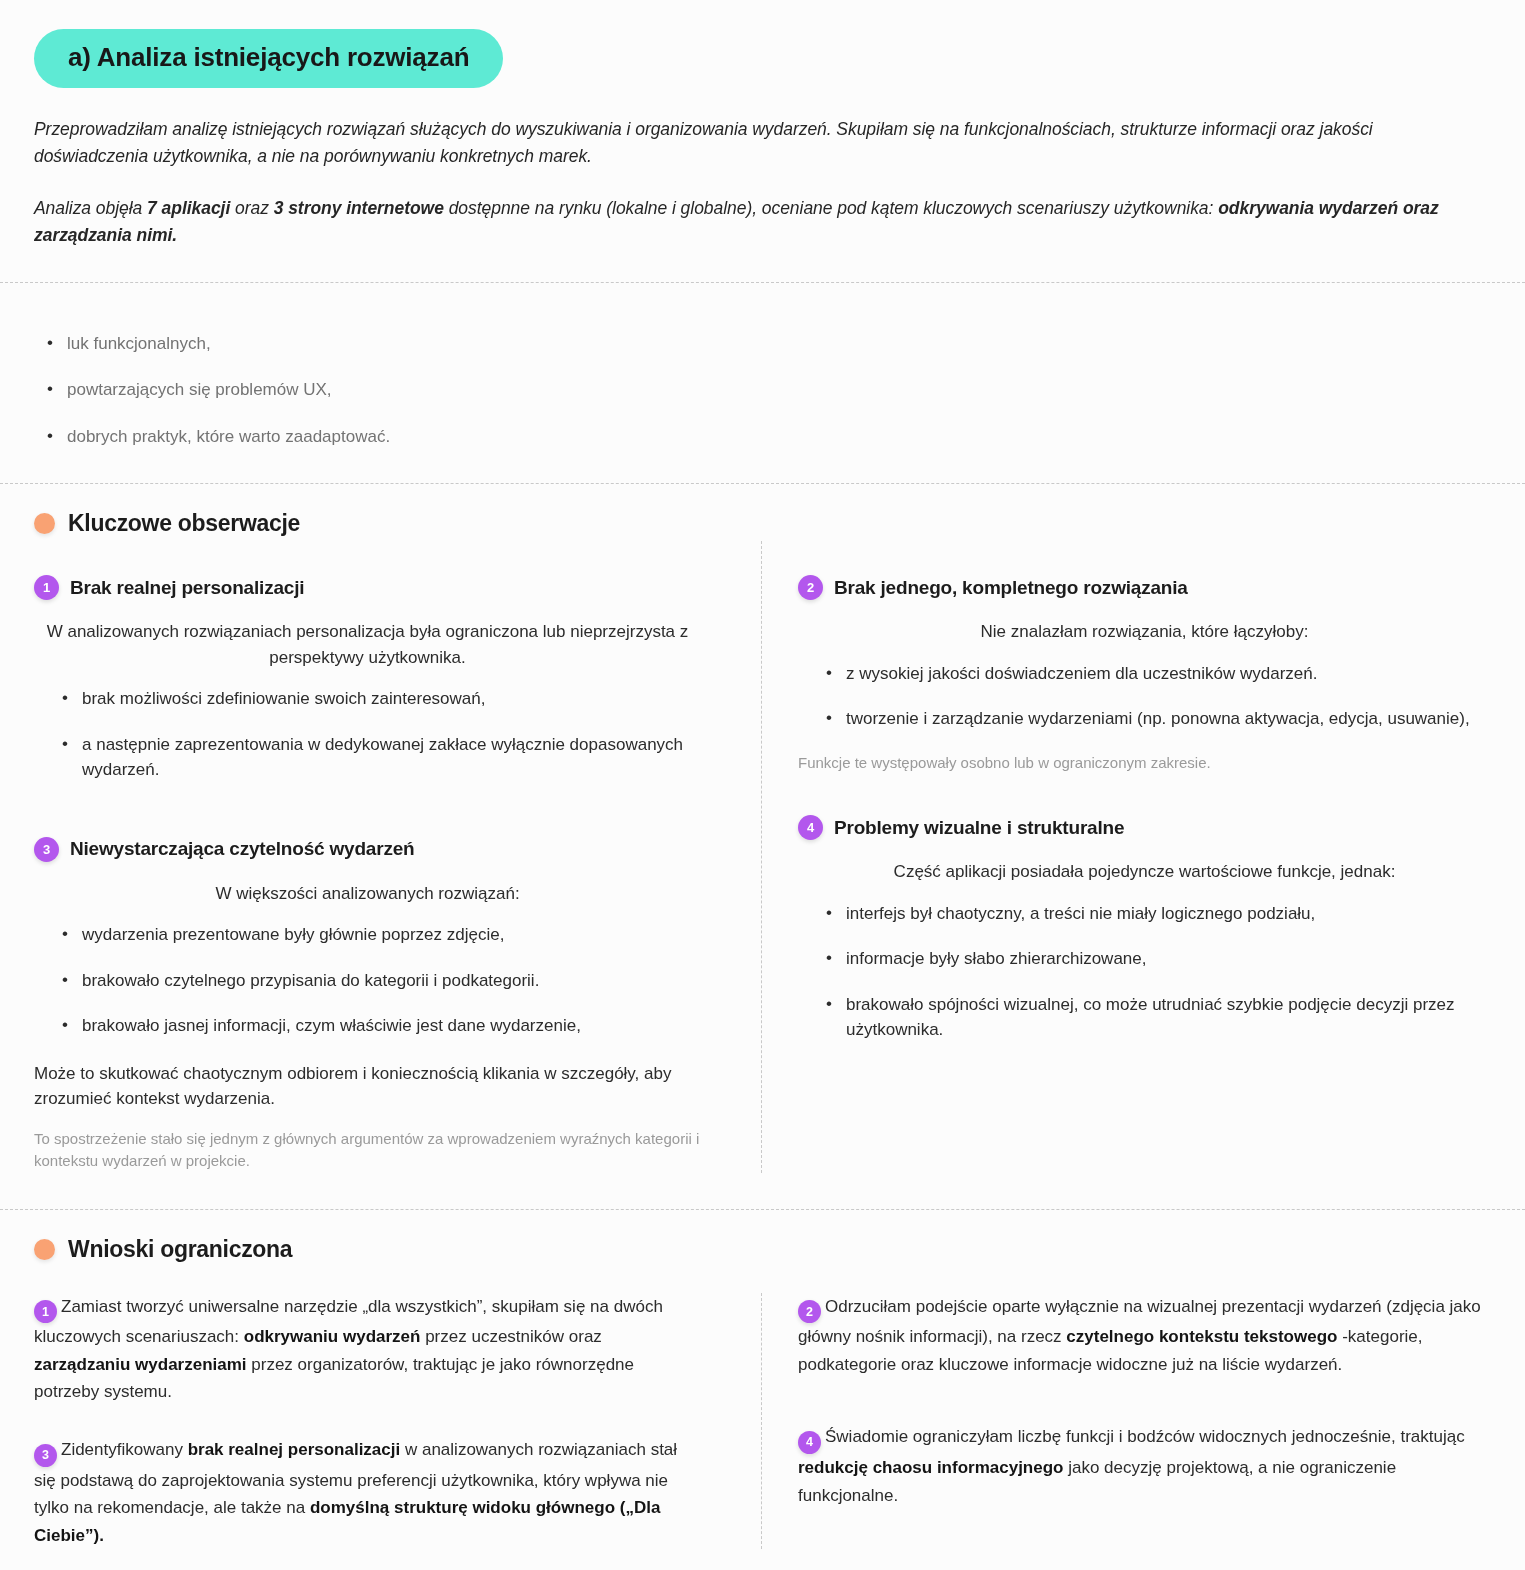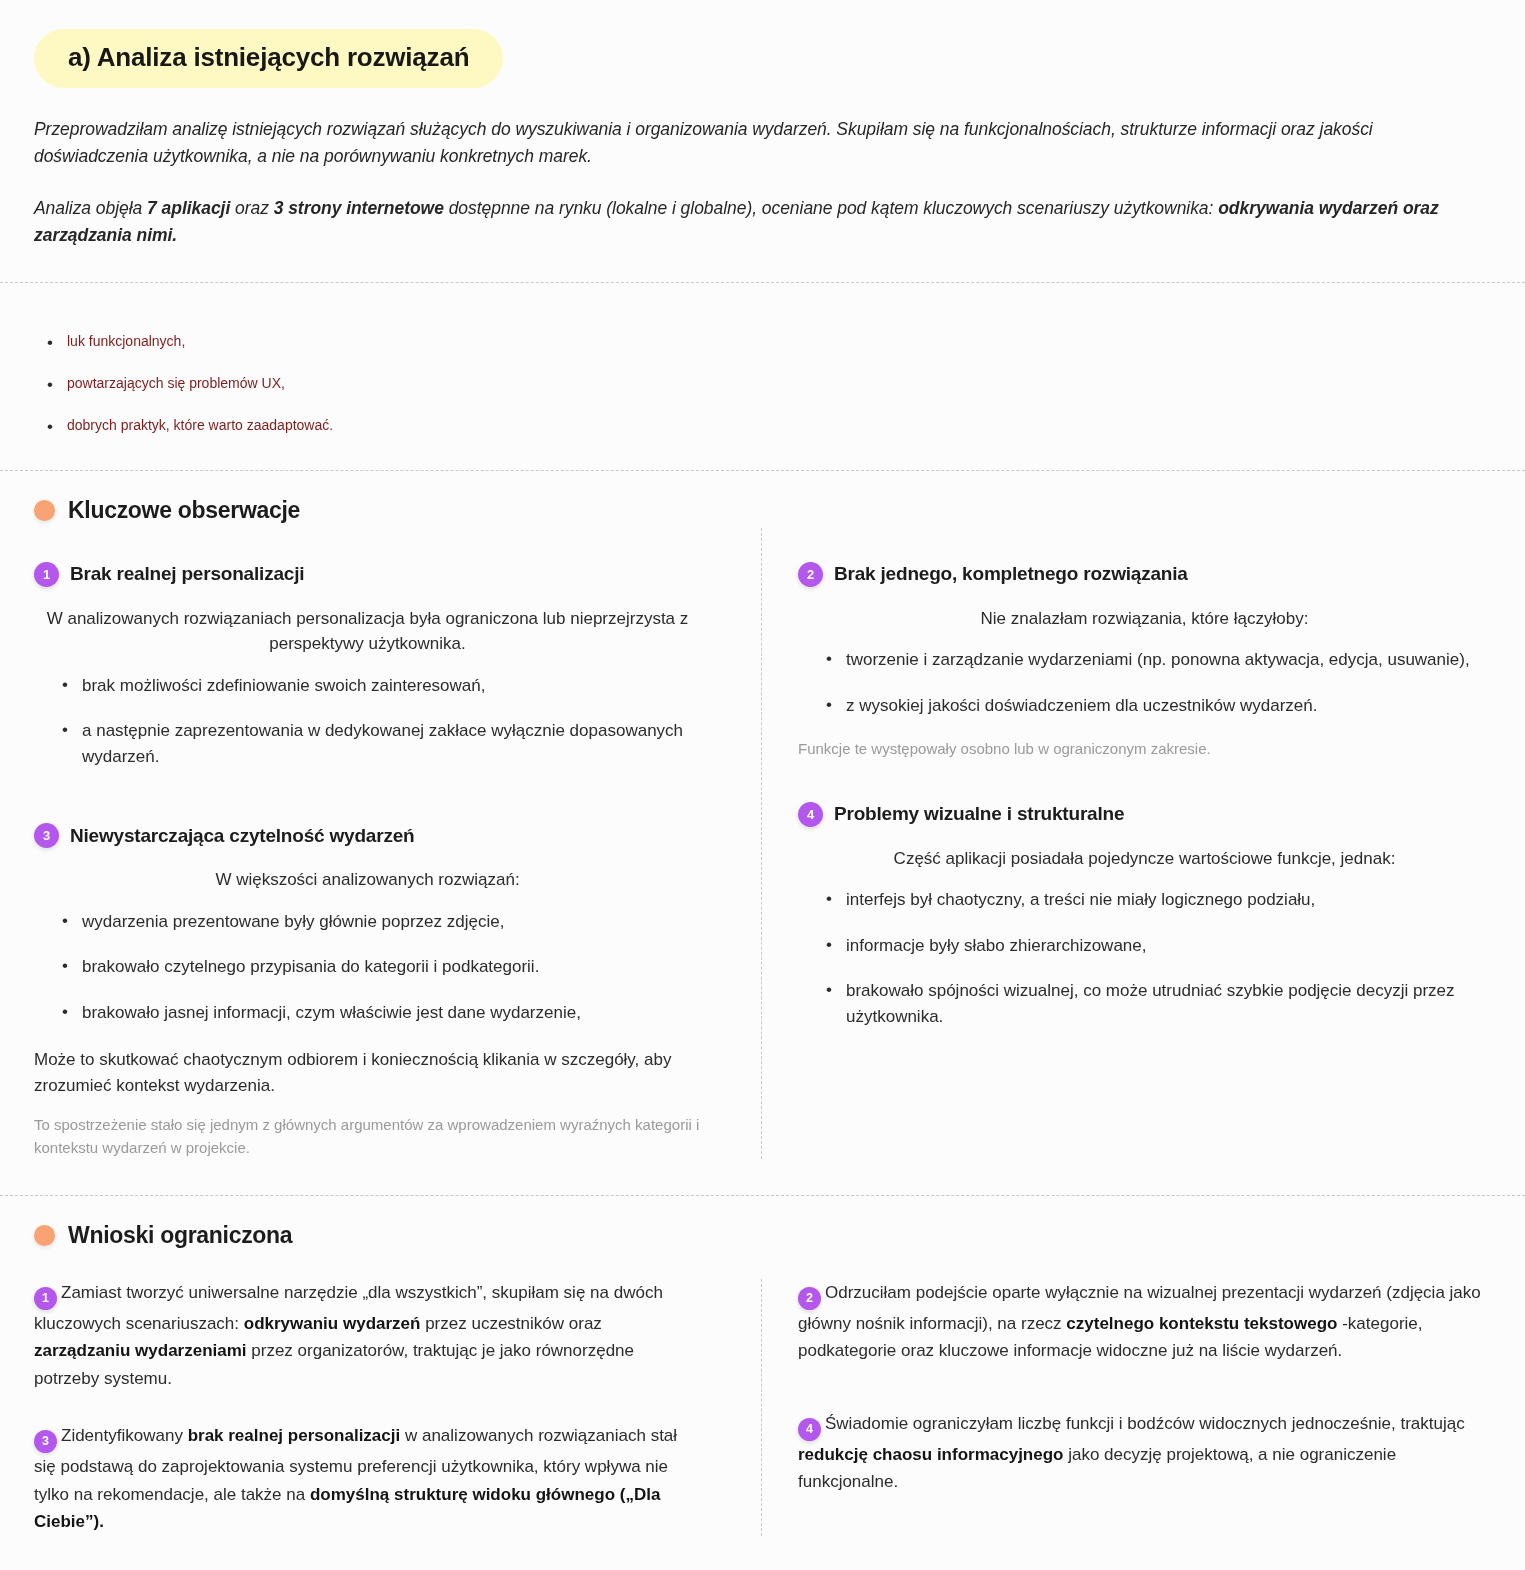--- a/index.html
+++ b/index.html
@@ -20,21 +20,21 @@
     width: 1525px;
     box-sizing: border-box;
   }
 
   
   .intro-block {
     padding: 29px 34px 0 34px;
   }
   .title-pill {
     display: inline-block;
-    background: #fef9c3;
+    background: #5eead4;
     border-radius: 40px;
     padding: 13px 34px 15px 34px;
     font-size: 26px;
     font-weight: 700;
     color: #181818;
     letter-spacing: -0.2px;
     line-height: 1.2;
   }
 
   .intro-para {
@@ -90,22 +90,22 @@
     letter-spacing: -0.3px;
   }
 
   
   .goal-list {
     list-style: none;
     margin: 22px 0 0 0;
     padding: 0 0 0 13px;
   }
   .goal-list li {
-    font-size: 14px;
-    color: #7f1d1d;
+    font-size: 17px;
+    color: #737373;
     line-height: 1.5;
     margin-bottom: 21px;
     position: relative;
     padding-left: 20px;
   }
   .goal-list li:last-child { margin-bottom: 0; }
   .goal-list li::before {
     content: "•";
     position: absolute;
     left: 0;
@@ -302,22 +302,22 @@
 
       <div class="col-right">
 
         <div class="obs" style="margin-top:34px">
           <div class="obs-head">
             <span class="num-badge">2</span>
             <span class="obs-title">Brak jednego, kompletnego rozwiązania</span>
           </div>
           <p class="obs-lead">Nie znalazłam rozwiązania, które łączyłoby:</p>
           <ul class="obs-list loose">
+            <li>z wysokiej jakości doświadczeniem dla uczestników wydarzeń.</li>
             <li>tworzenie i zarządzanie wydarzeniami (np. ponowna aktywacja, edycja, usuwanie),</li>
-            <li>z wysokiej jakości doświadczeniem dla uczestników wydarzeń.</li>
           </ul>
           <p class="obs-note">Funkcje te występowały osobno lub w ograniczonym zakresie.</p>
         </div>
 
         <div class="obs" style="margin-top:41px">
           <div class="obs-head">
             <span class="num-badge">4</span>
             <span class="obs-title">Problemy wizualne i strukturalne</span>
           </div>
           <p class="obs-lead">Część aplikacji posiadała pojedyncze wartościowe funkcje, jednak:</p>

